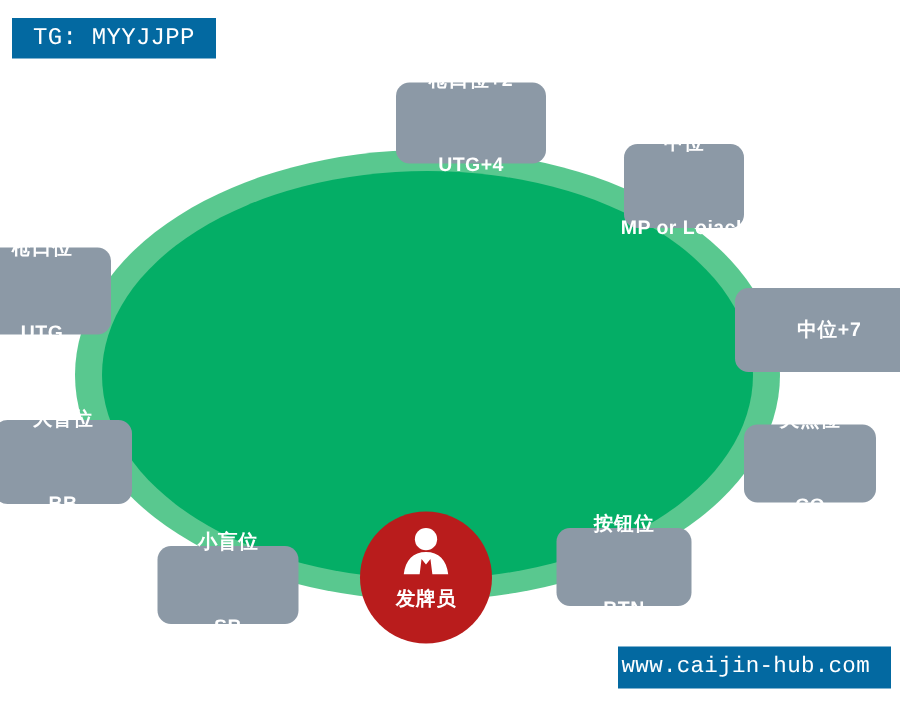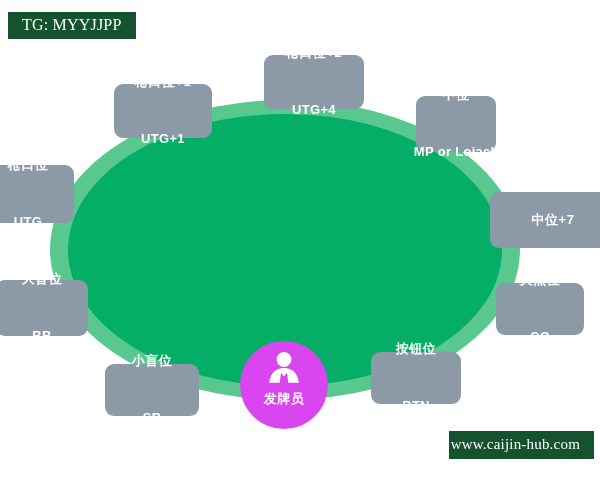--- a/index.html
+++ b/index.html
@@ -16,23 +16,23 @@
   #stage {
     position: relative;
     width: 600px;
     height: 480px;
     background: #ffffff;
   }
 
   
   .wm {
     position: absolute;
-    background: #14532d;
+    background: #0369a1;
     color: #ffffff;
-    font-family: Liberation Serif, serif;
+    font-family: Liberation Mono, monospace;
     letter-spacing: 0.2px;
     display: flex;
     align-items: center;
     justify-content: center;
     white-space: nowrap;
     text-align: right;
   }
   #wm-tg {
     left: 8px; top: 12px;
     padding: 4px 14px 5px 14px;
@@ -104,21 +104,21 @@
   #pos-bb         { left: -4px;  top: 280px;  width: 92px;  height: 56px; }
 
   
   #dealer {
     position: absolute;
     left: 240px;
     top: 341px;
     width: 88px;
     height: 88px;
     border-radius: 50%;
-    background: #d946ef;
+    background: #b91c1c;
     display: flex;
     flex-direction: column;
     align-items: center;
     justify-content: flex-start;
     padding-top: 10px;
   }
   #dealer-icon {
     width: 34px;
     height: 36px;
     display: block;
@@ -137,24 +137,20 @@
 <div id="stage">
 
   <div id="table-rim"></div>
   <div id="table-felt"></div>
 
   <div class="pos" id="pos-utg">
     <span class="cn">枪口位</span>
     <span class="en">UTG</span>
   </div>
 
-  <div class="pos" id="pos-utg1">
-    <span class="cn">枪口位+1</span>
-    <span class="en">UTG+1</span>
-  </div>
 
   <div class="pos" id="pos-utg2">
     <span class="cn">枪口位+2</span>
     <span class="en">UTG+4</span>
   </div>
 
   <div class="pos" id="pos-mp">
     <span class="cn">中位</span>
     <span class="en">MP or Lojack</span>
   </div>

